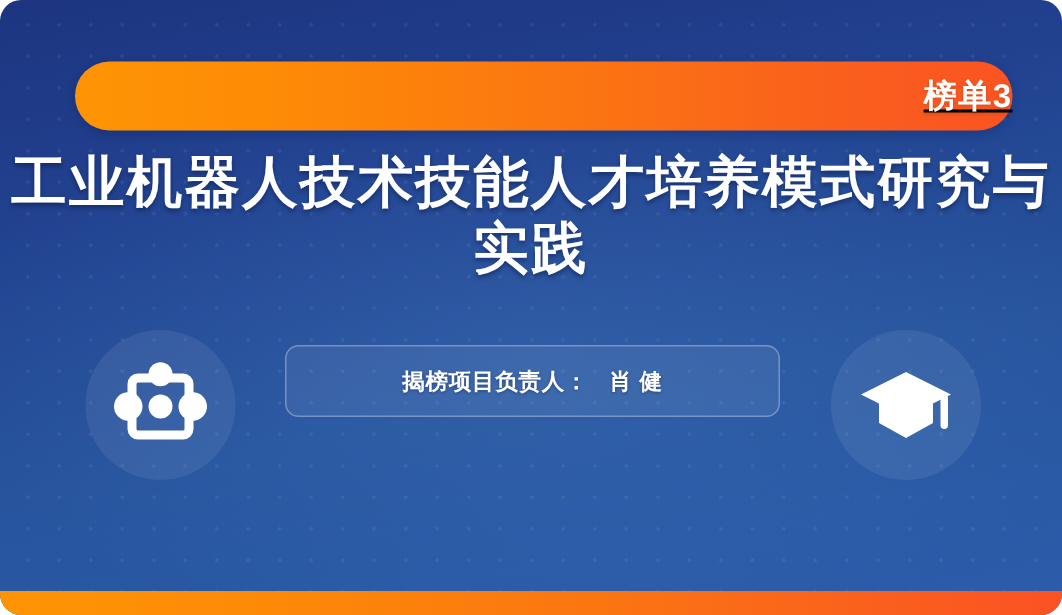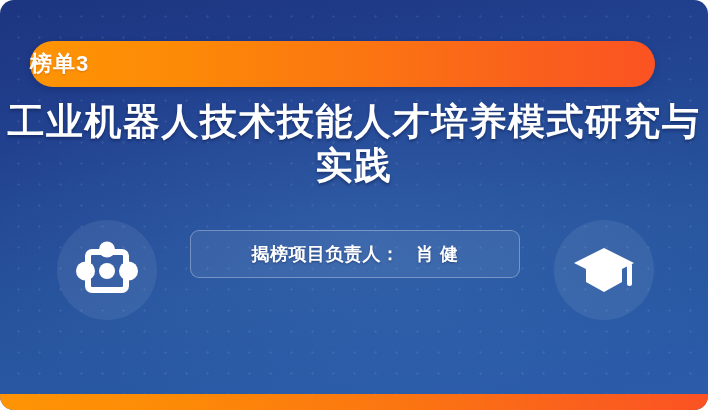--- a/index.html
+++ b/index.html
@@ -44,30 +44,31 @@
     width: 820px;
     height: 420px;
     transform: translate(-50%, -50%);
     background: radial-gradient(ellipse at center, rgba(92,150,220,0.18) 0%, rgba(92,150,220,0.0) 68%);
     pointer-events: none;
   }
 
   
   .badge {
     position: absolute;
-    left: 30px;
+    left: 50px;
     top: 41px;
     width: 625px;
     height: 46px;
     border-radius: 23px;
     background: linear-gradient(90deg, #fe9405 0%, #fd8b06 22%, #fb7412 55%, #fa5f1d 82%, #fb5322 100%);
     display: flex;
     align-items: center;
-    justify-content: flex-start;
+    justify-content: flex-end;
     box-shadow: 0 2px 6px rgba(10,24,70,0.25);
+    text-decoration: underline;
   }
   .badge-label {
     color: #ffffff;
     font-size: 22px;
     font-weight: bold;
     letter-spacing: 1px;
     line-height: 1;
     text-shadow: 0 1px 2px rgba(150,55,0,0.35);
   }
 
@@ -96,21 +97,21 @@
     box-sizing: border-box;
     border: 1px solid rgba(255,255,255,0.30);
     border-radius: 9px;
     background: rgba(255,255,255,0.07);
     display: flex;
     align-items: center;
     justify-content: center;
   }
   .leader-text {
     color: #ffffff;
-    font-size: 18px;
+    font-size: 15px;
     font-weight: bold;
     letter-spacing: 0.5px;
     white-space: pre;
     text-shadow: 0 1px 2px rgba(8,20,60,0.4);
   }
 
   
   .icon-disc {
     position: absolute;
     width: 100px;

